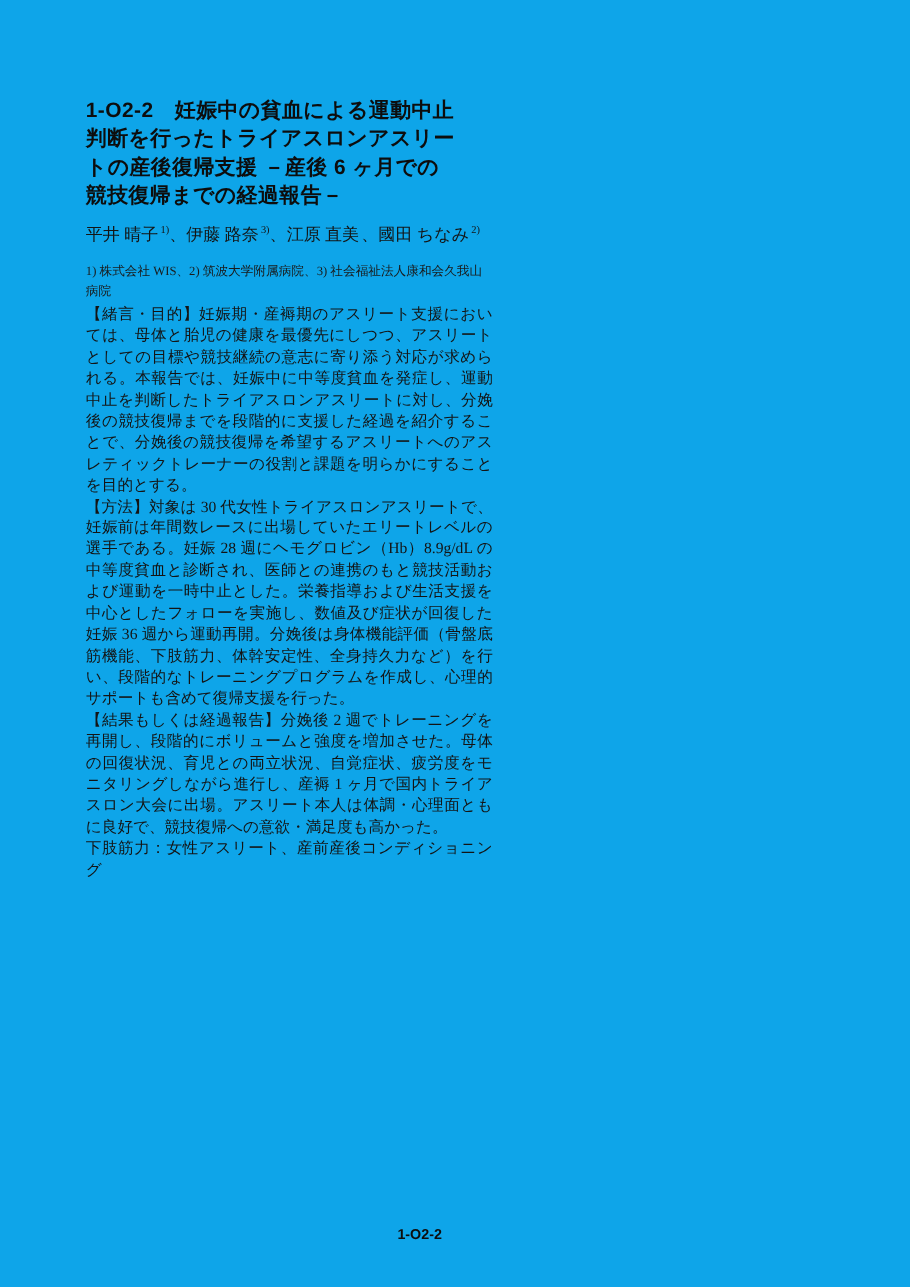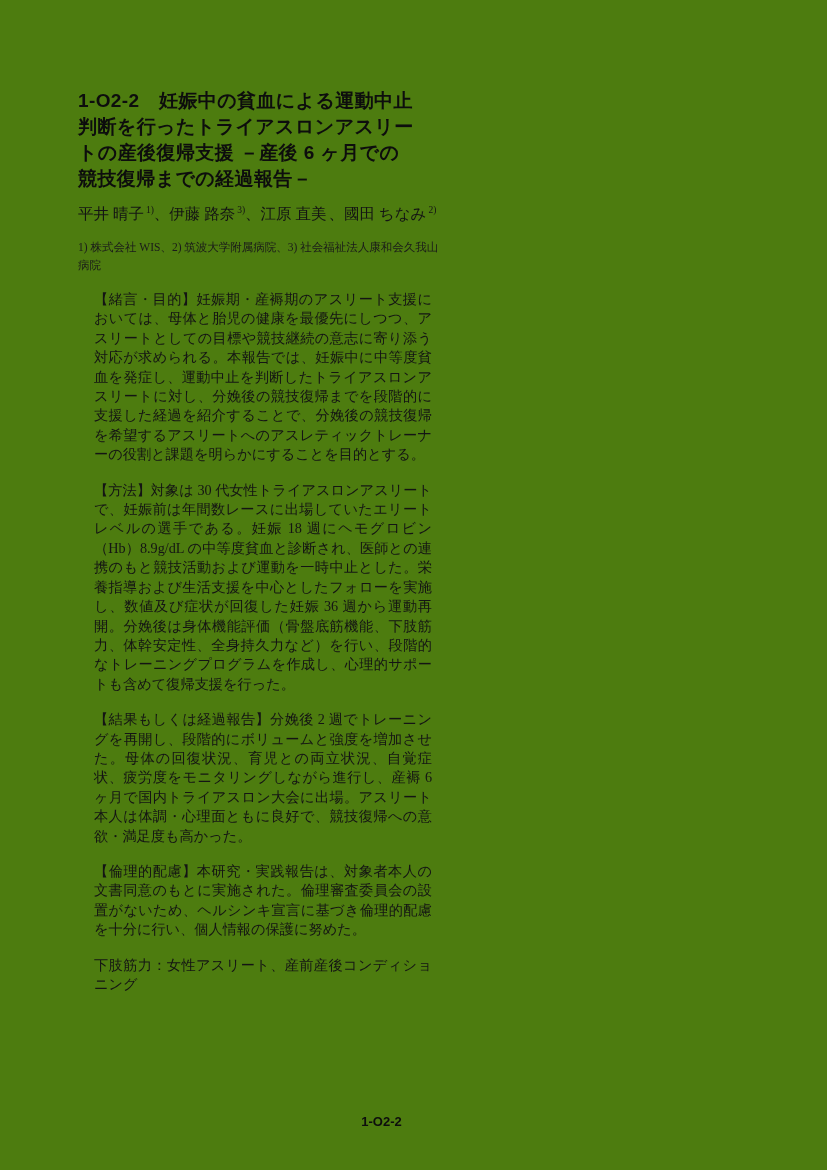--- a/index.html
+++ b/index.html
@@ -13,21 +13,21 @@
     position: relative;
     color: #111111;
     font-family: "Liberation Serif", "DejaVu Serif", serif;
   }
   .page {
     position: absolute;
     left: 0;
     top: 0;
     width: 827px;
     height: 1170px;
-    background: #4d7c0f;
+    background: #0ea5e9;
     overflow: hidden;
   }
   .column {
     position: absolute;
     left: 78px;
     top: 88px;
     width: 370px;
   }
   .abstract-title {
     width: 338px;
@@ -56,21 +56,21 @@
   .affiliations {
     margin: 12px 0 3px 0;
     font-size: 11.5px;
     line-height: 18px;
     color: #1a1a1a;
   }
   .abstract-body {
     width: 370px;
   }
   .abstract-body p {
-    margin: 16px;
+    margin: 0;
     font-size: 14.2px;
     line-height: 19.4px;
     text-align: justify;
     text-align-last: left;
     color: #141414;
   }
   .footer {
     position: absolute;
     left: 0;
     top: 1114px;
@@ -90,23 +90,22 @@
   <div class="column">
 
     <h1 class="abstract-title">1-O2-2　妊娠中の貧血による運動中止判断を行ったトライアスロンアスリートの産後復帰支援 －産後 6 ヶ月での競技復帰までの経過報告－</h1>
 
     <p class="authors"><span><span>平井 晴子</span><sup class="aff-sup">1)</sup><span>、</span></span><span><span>伊藤 路奈</span><sup class="aff-sup">3)</sup><span>、</span></span><span><span>江原 直美</span><sup class="aff-sup"></sup><span>、</span></span><span><span>國田 ちなみ</span><sup class="aff-sup">2)</sup><span></span></span></p>
 
     <p class="affiliations">1) 株式会社 WIS、2) 筑波大学附属病院、3) 社会福祉法人康和会久我山病院</p>
 
     <div class="abstract-body">
       <p>【緒言・目的】妊娠期・産褥期のアスリート支援においては、母体と胎児の健康を最優先にしつつ、アスリートとしての目標や競技継続の意志に寄り添う対応が求められる。本報告では、妊娠中に中等度貧血を発症し、運動中止を判断したトライアスロンアスリートに対し、分娩後の競技復帰までを段階的に支援した経過を紹介することで、分娩後の競技復帰を希望するアスリートへのアスレティックトレーナーの役割と課題を明らかにすることを目的とする。</p>
-      <p>【方法】対象は 30 代女性トライアスロンアスリートで、妊娠前は年間数レースに出場していたエリートレベルの選手である。妊娠 18 週にヘモグロビン（Hb）8.9g/dL の中等度貧血と診断され、医師との連携のもと競技活動および運動を一時中止とした。栄養指導および生活支援を中心としたフォローを実施し、数値及び症状が回復した妊娠 36 週から運動再開。分娩後は身体機能評価（骨盤底筋機能、下肢筋力、体幹安定性、全身持久力など）を行い、段階的なトレーニングプログラムを作成し、心理的サポートも含めて復帰支援を行った。</p>
-      <p>【結果もしくは経過報告】分娩後 2 週でトレーニングを再開し、段階的にボリュームと強度を増加させた。母体の回復状況、育児との両立状況、自覚症状、疲労度をモニタリングしながら進行し、産褥 6 ヶ月で国内トライアスロン大会に出場。アスリート本人は体調・心理面ともに良好で、競技復帰への意欲・満足度も高かった。</p>
-      <p>【倫理的配慮】本研究・実践報告は、対象者本人の文書同意のもとに実施された。倫理審査委員会の設置がないため、ヘルシンキ宣言に基づき倫理的配慮を十分に行い、個人情報の保護に努めた。</p>
+      <p>【方法】対象は 30 代女性トライアスロンアスリートで、妊娠前は年間数レースに出場していたエリートレベルの選手である。妊娠 28 週にヘモグロビン（Hb）8.9g/dL の中等度貧血と診断され、医師との連携のもと競技活動および運動を一時中止とした。栄養指導および生活支援を中心としたフォローを実施し、数値及び症状が回復した妊娠 36 週から運動再開。分娩後は身体機能評価（骨盤底筋機能、下肢筋力、体幹安定性、全身持久力など）を行い、段階的なトレーニングプログラムを作成し、心理的サポートも含めて復帰支援を行った。</p>
+      <p>【結果もしくは経過報告】分娩後 2 週でトレーニングを再開し、段階的にボリュームと強度を増加させた。母体の回復状況、育児との両立状況、自覚症状、疲労度をモニタリングしながら進行し、産褥 1 ヶ月で国内トライアスロン大会に出場。アスリート本人は体調・心理面ともに良好で、競技復帰への意欲・満足度も高かった。</p>
       <p>下肢筋力：女性アスリート、産前産後コンディショニング</p>
     </div>
 
   </div>
 
   <div class="footer">1-O2-2</div>
 
 </div>
 
 </body></html>

